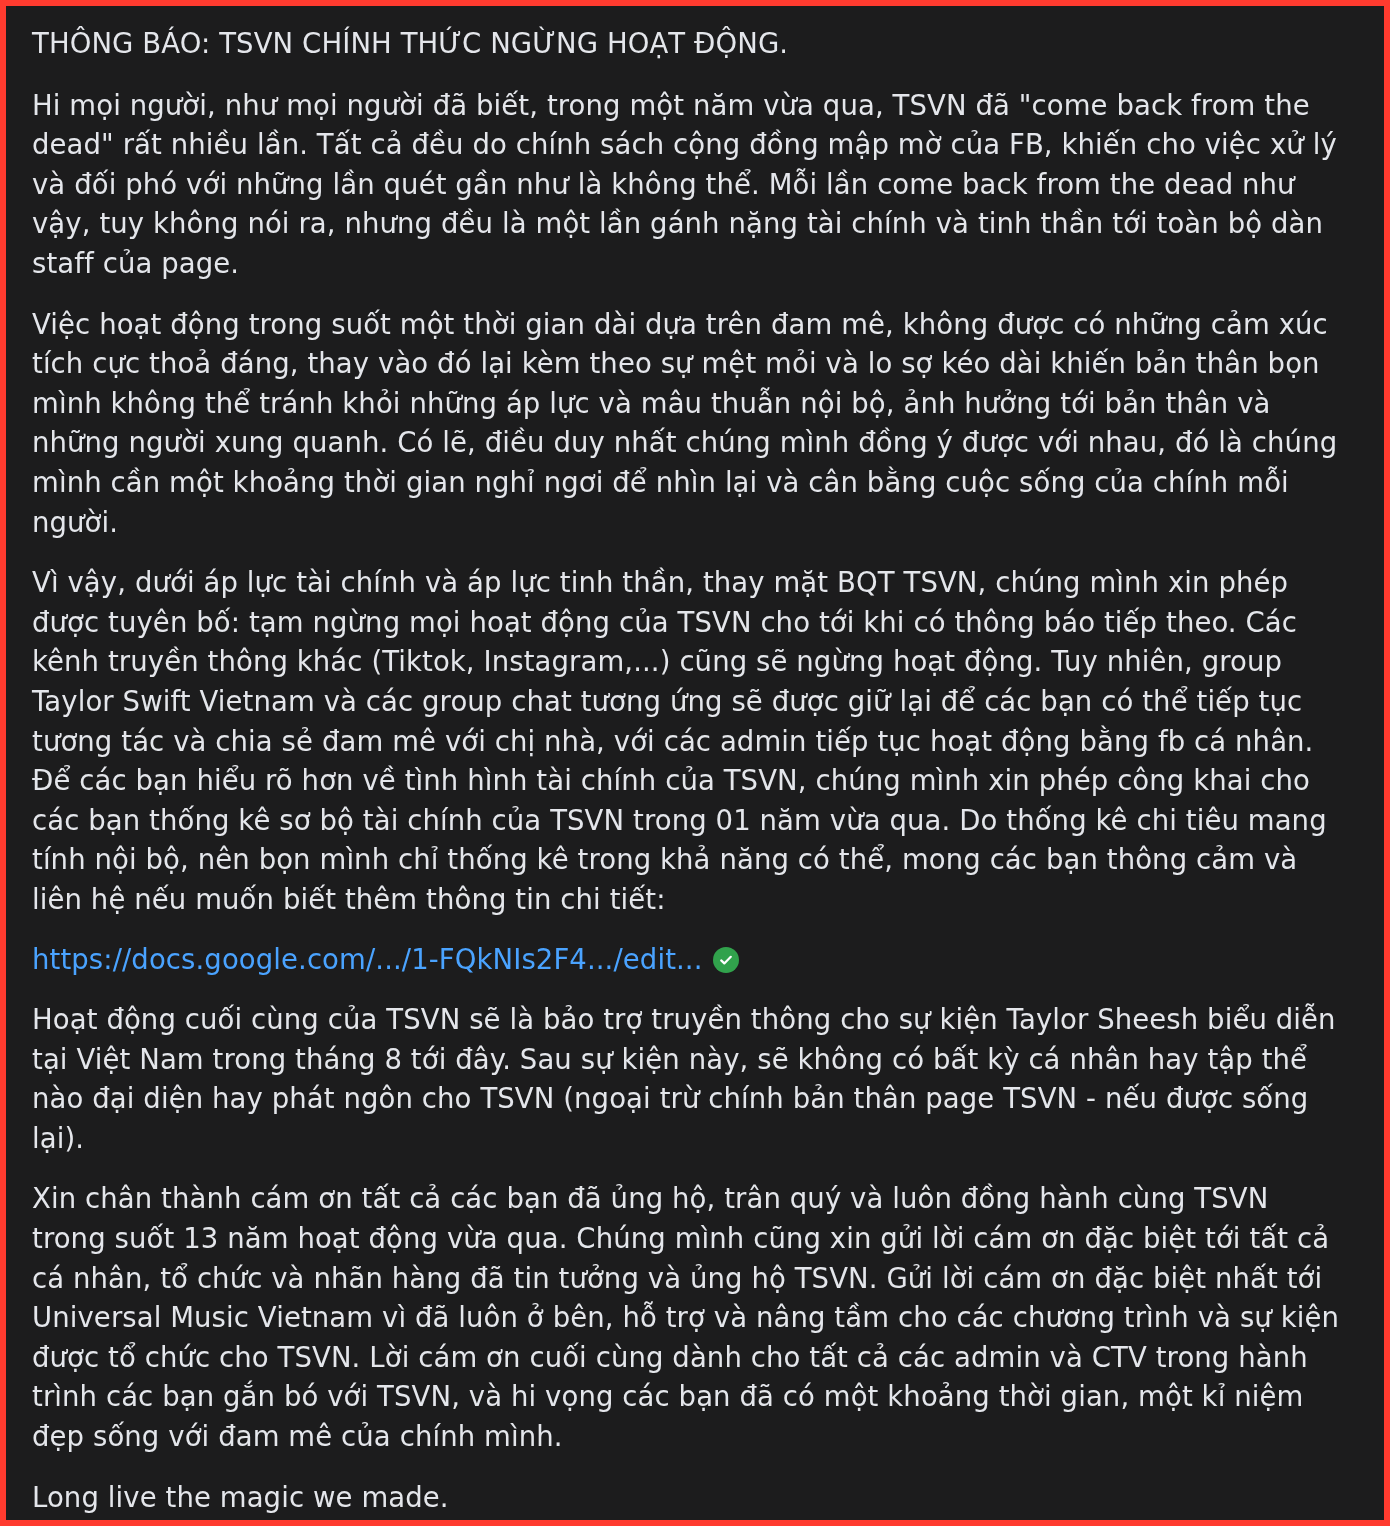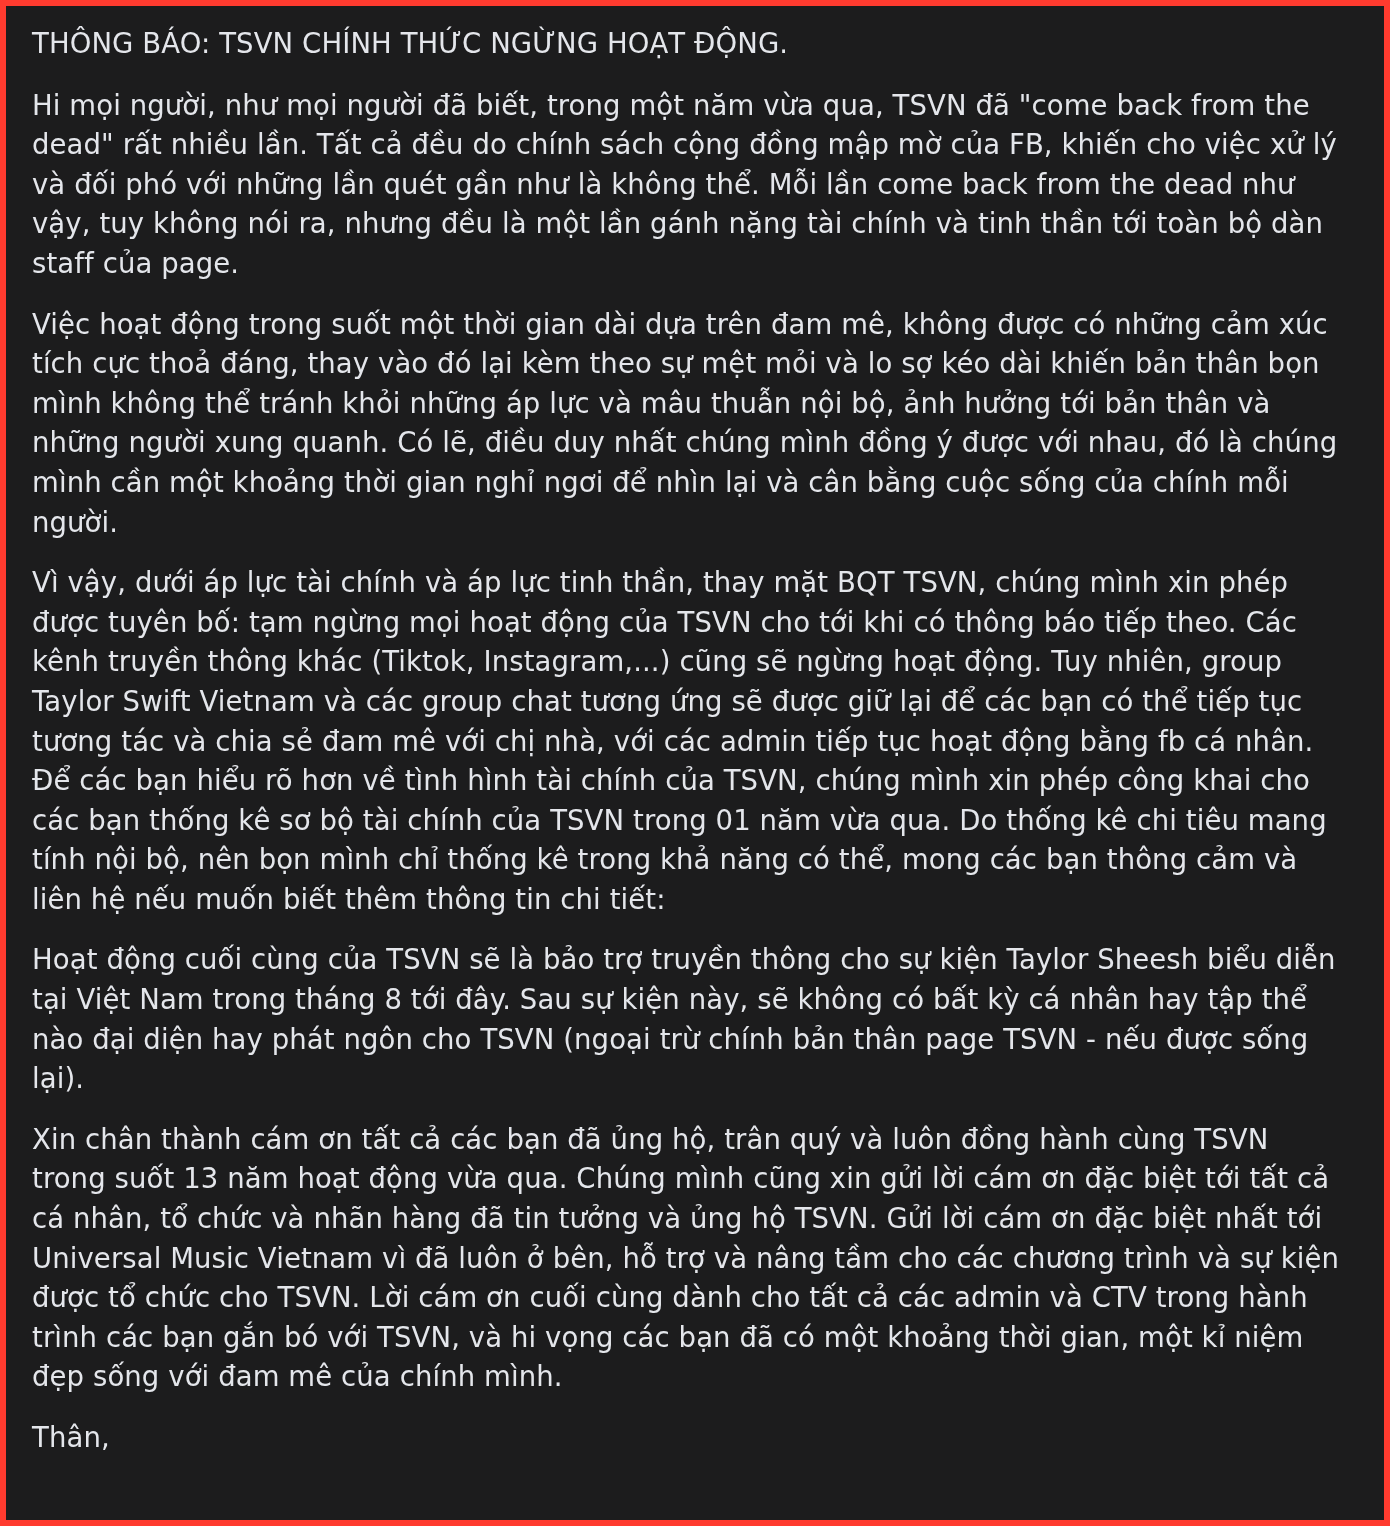--- a/index.html
+++ b/index.html
@@ -76,24 +76,33 @@
   <div class="post-body">
 
     <p class="para title">THÔNG BÁO: TSVN CHÍNH THỨC NGỪNG HOẠT ĐỘNG.</p>
 
     <p class="para">Hi mọi người, như mọi người đã biết, trong một năm vừa qua, TSVN đã "come back from the dead" rất nhiều lần. Tất cả đều do chính sách cộng đồng mập mờ của FB, khiến cho việc xử lý và đối phó với những lần quét gần như là không thể. Mỗi lần come back from the dead như vậy, tuy không nói ra, nhưng đều là một lần gánh nặng tài chính và tinh thần tới toàn bộ dàn staff của page.</p>
 
     <p class="para">Việc hoạt động trong suốt một thời gian dài dựa trên đam mê, không được có những cảm xúc tích cực thoả đáng, thay vào đó lại kèm theo sự mệt mỏi và lo sợ kéo dài khiến bản thân bọn mình không thể tránh khỏi những áp lực và mâu thuẫn nội bộ, ảnh hưởng tới bản thân và những người xung quanh. Có lẽ, điều duy nhất chúng mình đồng ý được với nhau, đó là chúng mình cần một khoảng thời gian nghỉ ngơi để nhìn lại và cân bằng cuộc sống của chính mỗi người.</p>
 
     <p class="para">Vì vậy, dưới áp lực tài chính và áp lực tinh thần, thay mặt BQT TSVN, chúng mình xin phép được tuyên bố: tạm ngừng mọi hoạt động của TSVN cho tới khi có thông báo tiếp theo. Các kênh truyền thông khác (Tiktok, Instagram,...) cũng sẽ ngừng hoạt động. Tuy nhiên, group Taylor Swift Vietnam và các group chat tương ứng sẽ được giữ lại để các bạn có thể tiếp tục tương tác và chia sẻ đam mê với chị nhà, với các admin tiếp tục hoạt động bằng fb cá nhân. Để các bạn hiểu rõ hơn về tình hình tài chính của TSVN, chúng mình xin phép công khai cho các bạn thống kê sơ bộ tài chính của TSVN trong 01 năm vừa qua. Do thống kê chi tiêu mang tính nội bộ, nên bọn mình chỉ thống kê trong khả năng có thể, mong các bạn thông cảm và liên hệ nếu muốn biết thêm thông tin chi tiết:</p>
 
+    <div class="link-row">
+      <a class="post-link" href="#">https://docs.google.com/.../1-FQkNIs2F4.../edit...</a>
+      <span class="verified-badge">
+        <svg width="16" height="16" viewBox="0 0 16 16" aria-hidden="true">
+          <path d="M3.2 8.4 L6.3 11.4 L12.8 4.8" fill="none" stroke="#ffffff" stroke-width="2.2" stroke-linecap="round" stroke-linejoin="round"></path>
+        </svg>
+      </span>
+    </div>
 
     <p class="para">Hoạt động cuối cùng của TSVN sẽ là bảo trợ truyền thông cho sự kiện Taylor Sheesh biểu diễn tại Việt Nam trong tháng 8 tới đây. Sau sự kiện này, sẽ không có bất kỳ cá nhân hay tập thể nào đại diện hay phát ngôn cho TSVN (ngoại trừ chính bản thân page TSVN - nếu được sống lại).</p>
 
     <p class="para">Xin chân thành cám ơn tất cả các bạn đã ủng hộ, trân quý và luôn đồng hành cùng TSVN trong suốt 13 năm hoạt động vừa qua. Chúng mình cũng xin gửi lời cám ơn đặc biệt tới tất cả cá nhân, tổ chức và nhãn hàng đã tin tưởng và ủng hộ TSVN. Gửi lời cám ơn đặc biệt nhất tới Universal Music Vietnam vì đã luôn ở bên, hỗ trợ và nâng tầm cho các chương trình và sự kiện được tổ chức cho TSVN. Lời cám ơn cuối cùng dành cho tất cả các admin và CTV trong hành trình các bạn gắn bó với TSVN, và hi vọng các bạn đã có một khoảng thời gian, một kỉ niệm đẹp sống với đam mê của chính mình.</p>
 
     <div class="signoff">
+      <div>Long live the magic we made.</div>
       <div>Thân,</div>
 
     </div>
 
   </div>
 </div>
 
 </body></html>

